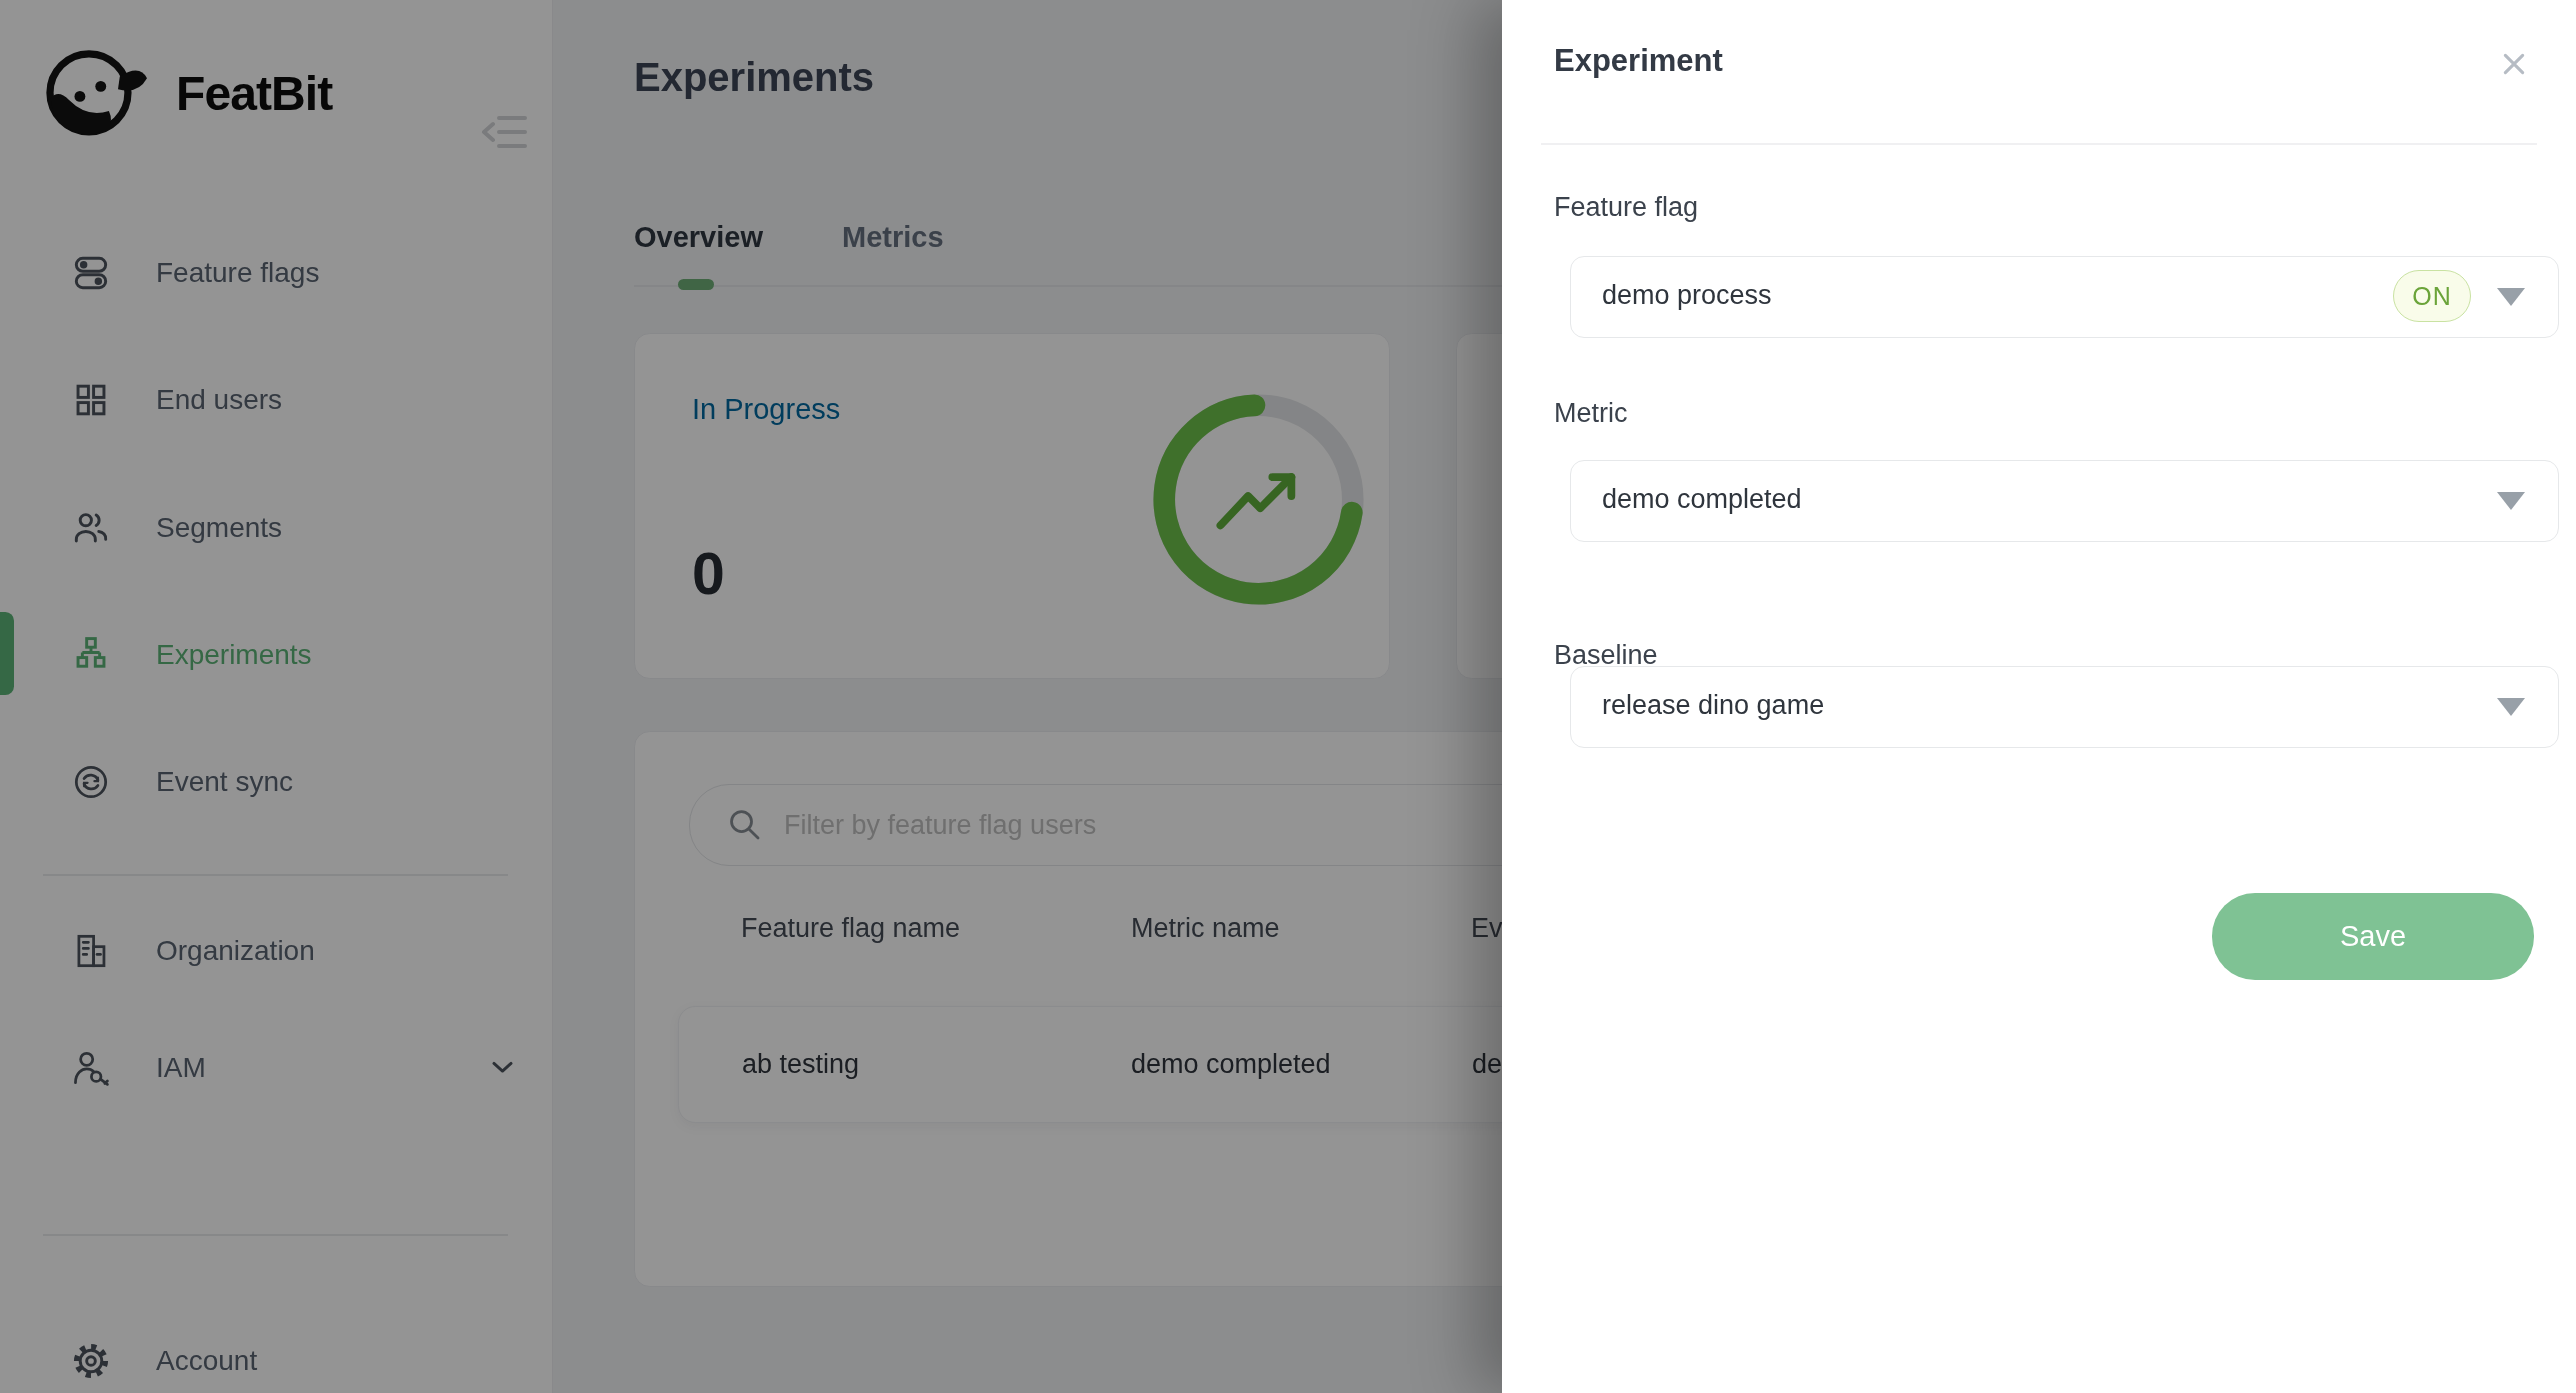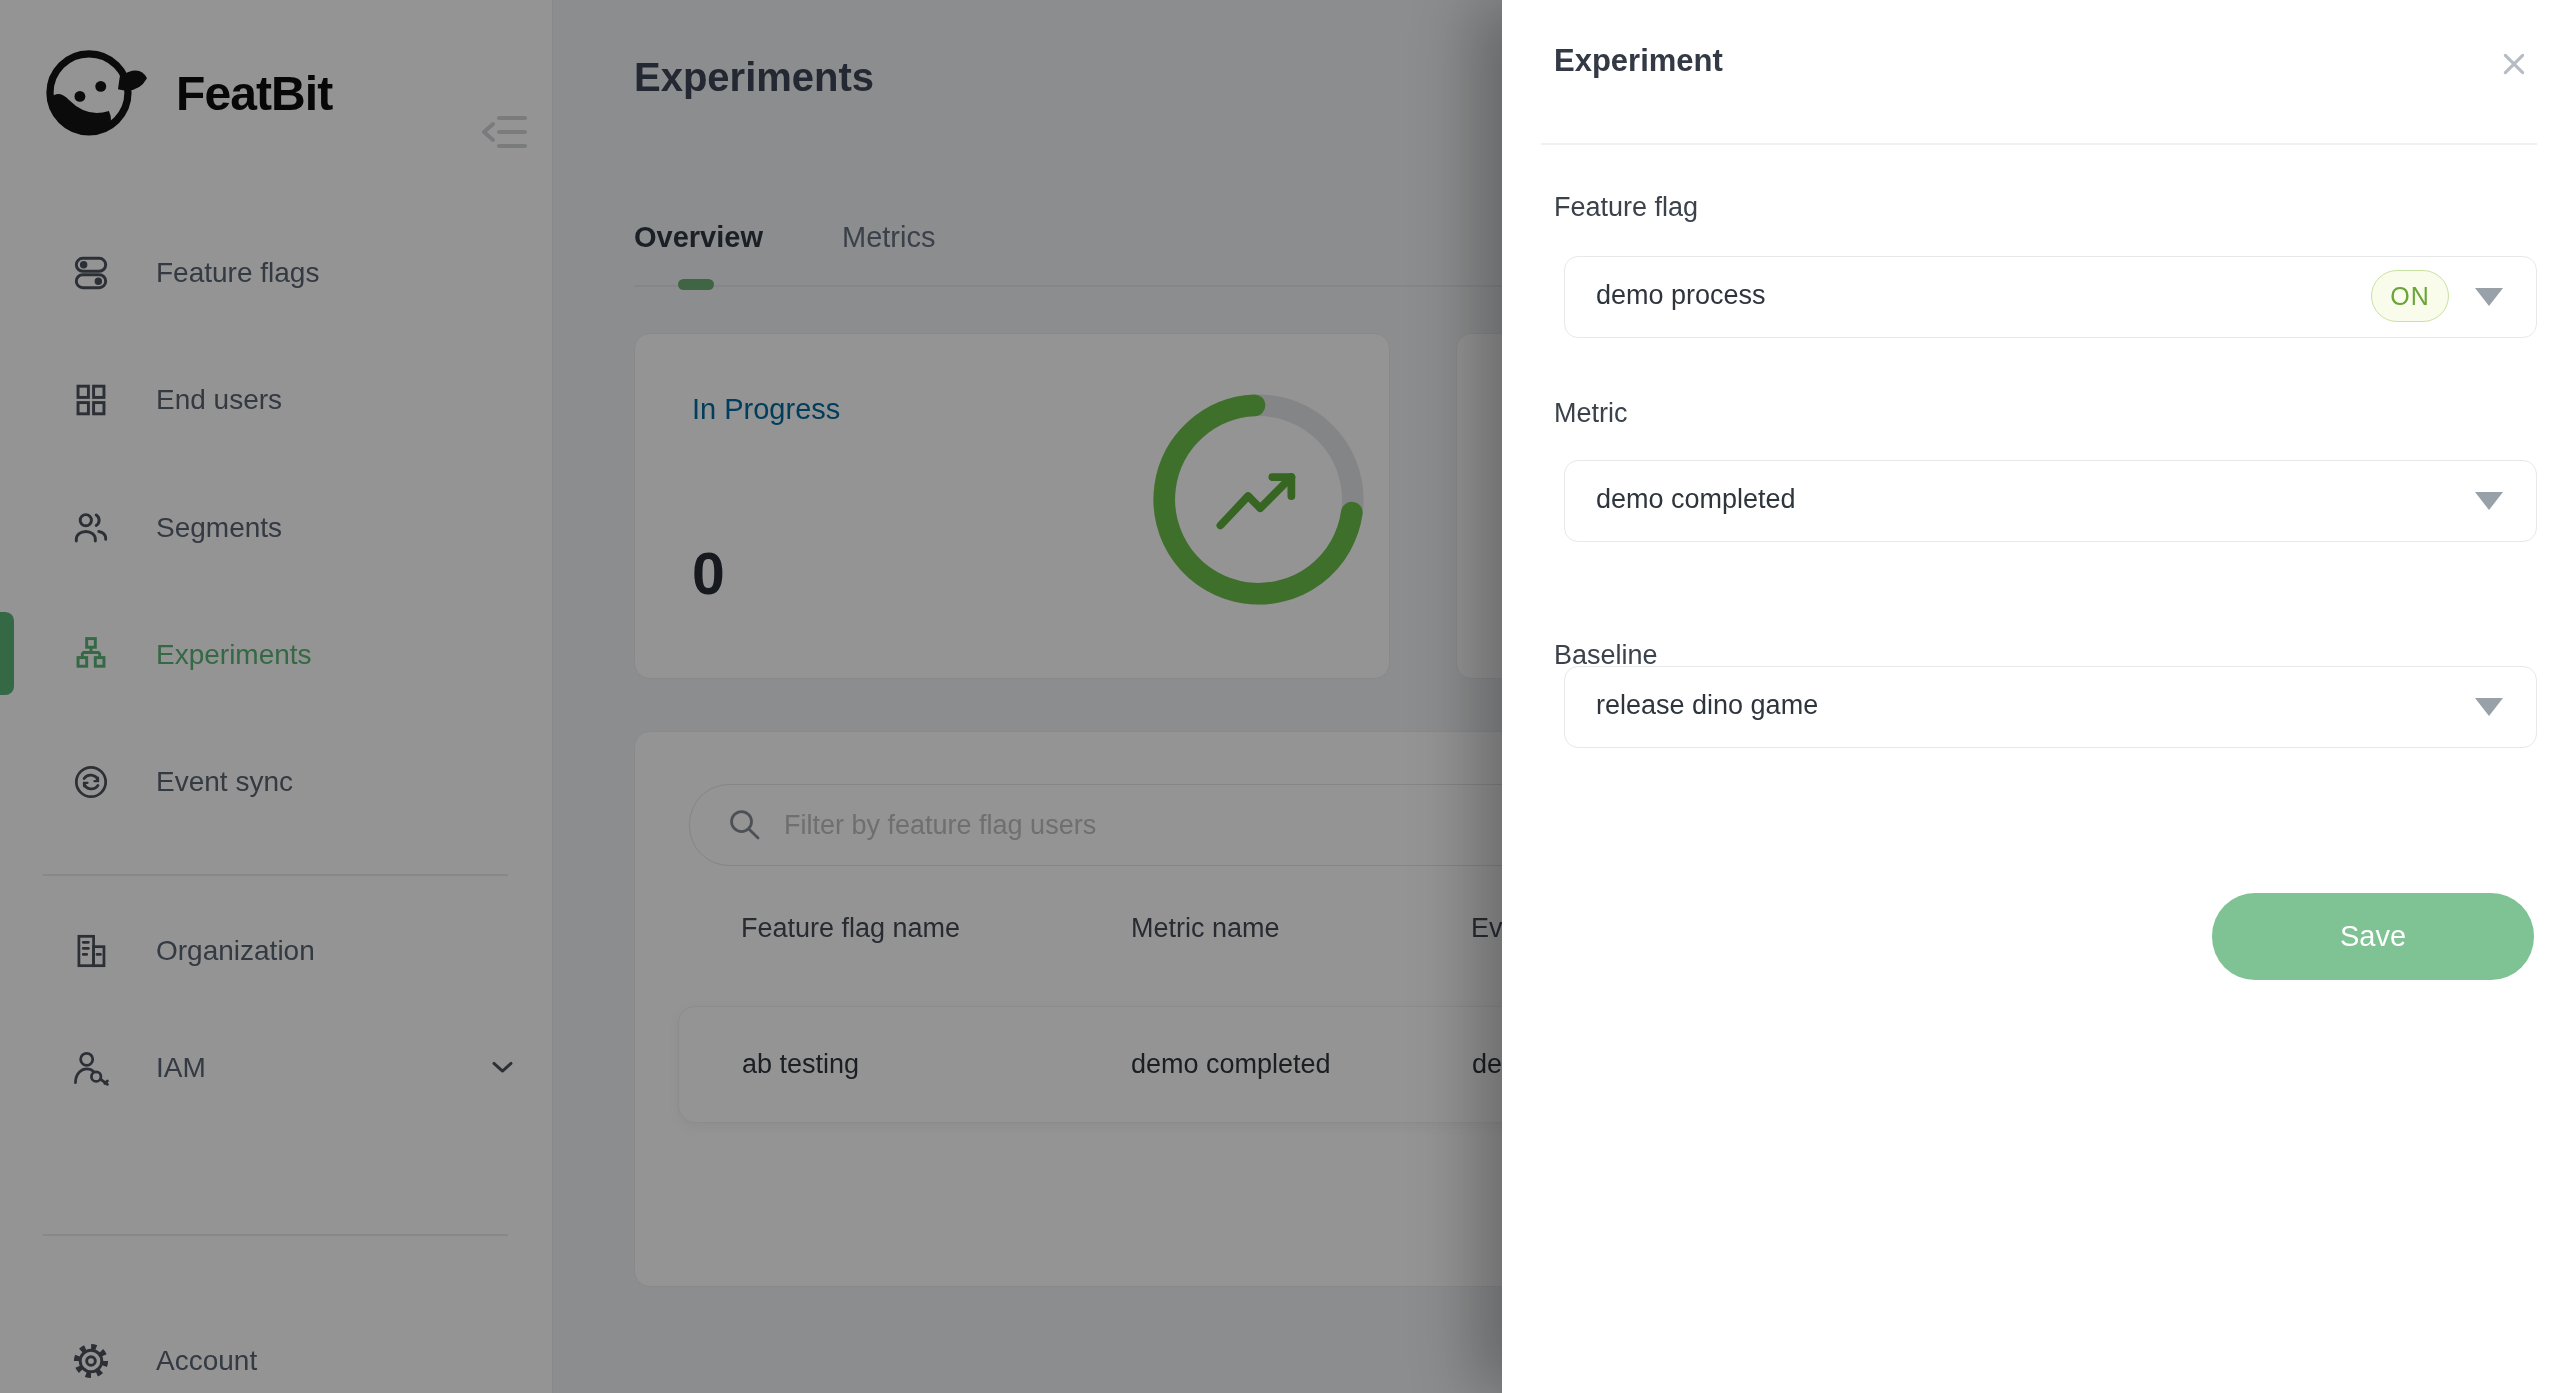--- a/index.html
+++ b/index.html
@@ -18,21 +18,21 @@
   .nav-item .nlabel{margin-left:46px;font-size:28px;color:#5a6472;}
   .nav-item.active .nico{color:#5cb377;}
   .nav-item.active .nlabel{color:#5cb377;}
   .nav-indicator{left:0;top:612px;width:14px;height:83px;background:#5cb377;border-radius:0 8.7px 8.7px 0;}
   .side-divider{left:43px;width:465px;height:1.7px;background:#e9eaec;}
   .chev{right:35px;position:absolute;width:29px;height:17.3px;color:#4d545d;}
 
   
   .main-bg{left:553px;top:0;right:0;bottom:0;background:#f2f3f5;}
   .page-title{left:634px;top:55px;font-size:40px;font-weight:700;color:#3d4656;}
-  .tab{top:221px;font-size:29px;cursor:pointer;}
+  .tab{top:221px;font-size:29px;cursor:pointer;font-weight:bold;}
   .tab-overview{left:634px;font-weight:600;color:#2f3742;}
   .tab-metrics{left:842px;color:#667180;}
   .tab-divider{left:634px;top:285px;width:1384px;height:1.7px;background:#e5e7ea;}
   .tab-ink{left:678px;top:279px;width:36px;height:11.2px;border-radius:6px;background:#6fae78;}
 
   .card{background:#ffffff;border:0.9px solid #ebedf0;border-radius:15.6px;}
   .card-progress{left:634px;top:333px;width:754px;height:344px;}
   .card-title{left:57px;top:59px;font-size:29px;color:#0369a1;position:absolute;}
   .card-value{left:57px;top:206px;font-size:59px;font-weight:700;color:#262b33;position:absolute;}
   .donut-wrap{left:518px;top:60px;width:211px;height:211px;position:absolute;}
@@ -51,21 +51,21 @@
   
   .mask{left:0;top:0;right:0;bottom:0;background:rgba(0,0,0,0.42);cursor:pointer;}
 
   
   .drawer{left:1502px;top:0;width:1074px;height:1394px;background:#ffffff;box-shadow:-26px 0 61px rgba(0,0,0,0.28);}
   .drawer-title{left:52px;top:43px;font-size:31px;font-weight:600;color:#333a45;position:absolute;text-align:center;}
   .drawer-close{left:993px;top:45px;width:38px;height:38px;position:absolute;cursor:pointer;color:#b6bcc4;}
   .drawer-divider{left:39px;top:143px;width:996px;height:1.7px;background:#f0f0f2;position:absolute;}
   .f-label{left:52px;font-size:27px;color:#3b424c;position:absolute;}
   .lab1{top:192px;} .lab2{top:398px;} .lab3{top:640px;}
-  .select{left:62px;width:971px;height:80px;border:1.7px solid #e6e8ea;border-radius:14px;background:#fff;position:absolute;cursor:pointer;}
+  .select{left:68px;width:971px;height:80px;border:1.7px solid #e6e8ea;border-radius:14px;background:#fff;position:absolute;cursor:pointer;padding-left:16px;}
   .sel1{top:256px;} .sel2{top:460px;} .sel3{top:666px;}
   .sel-text{left:31px;top:0;height:76px;line-height:76px;font-size:27px;color:#2f353d;position:absolute;}
   .caret{position:absolute;right:33px;top:31px;width:0;height:0;border-left:14px solid transparent;border-right:14px solid transparent;border-top:18px solid #98a0a8;}
   .on-badge{position:absolute;right:87px;top:13px;width:76px;height:50px;border:1.7px solid #c9e2a2;border-radius:26px;background:#f9fcea;display:flex;align-items:center;justify-content:center;font-size:25px;letter-spacing:0.9px;color:#6ba43a;}
   .save-btn{left:710px;top:893px;width:322px;height:87px;border-radius:43px;background:#7fc294;color:#ffffff;font-size:29px;font-weight:500;display:flex;align-items:center;justify-content:center;position:absolute;cursor:pointer;border:none;}
   svg{display:block;}
 </style>
 </head>
 <body>
 

